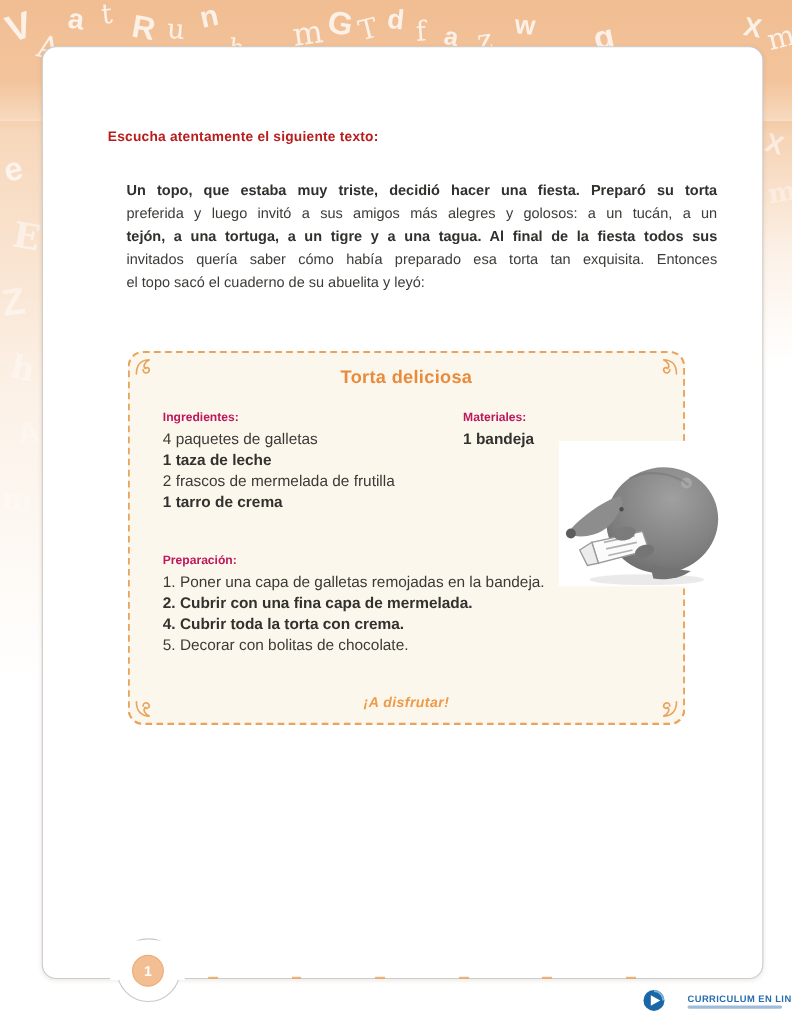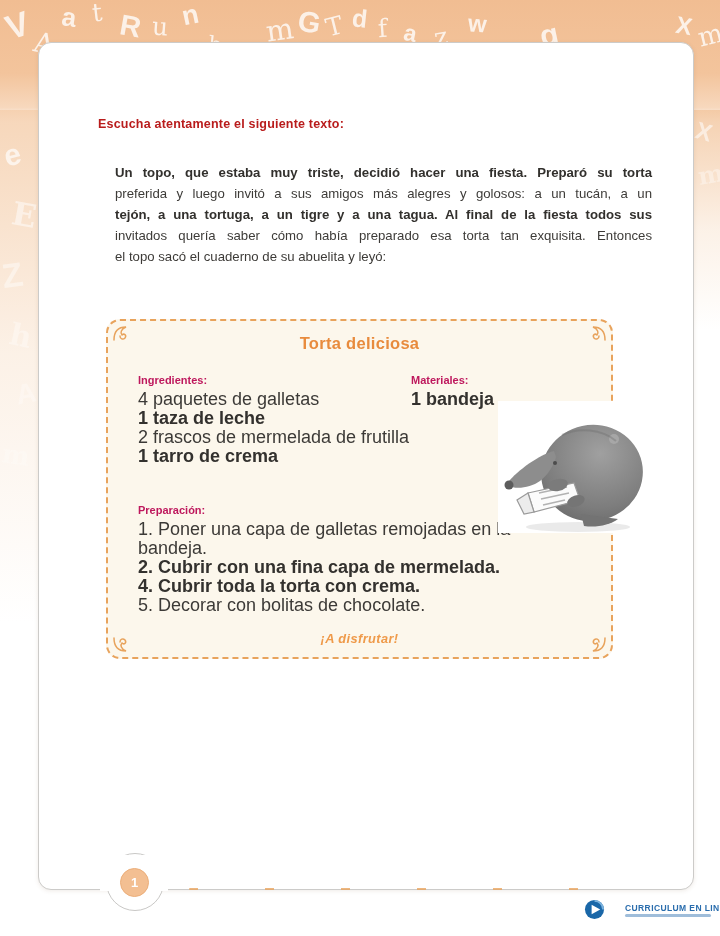--- a/index.html
+++ b/index.html
@@ -48,39 +48,39 @@
     position:absolute;left:59px;top:74px;width:540px;
     color:#b91c1c;font-size:12.5px;font-weight:700;letter-spacing:.2px;
   }
   .story{position:absolute;left:59px;top:119px;width:537px;color:#3d3b38;font-size:13.2px;margin-left:17px;}
   .story .pline{line-height:21px;text-align:justify;text-align-last:justify;}
   .story .pline:last-of-type{text-align:left;text-align-last:left;}
   .story .pline.b{font-weight:700;color:#32302d;}
 
   
   .card{
-    position:absolute;left:67px;top:276px;width:503px;height:336px;
+    position:absolute;left:77px;top:276px;width:503px;height:336px;
     background:#fcf7ec;border:2px dashed #e8a35c;border-radius:14px;
   }
   .corner{position:absolute;width:16px;height:16px;}
   .corner svg{display:block;}
   .corner.tl{left:4px;top:4px;}
   .corner.tr{right:4px;top:4px;transform:scaleX(-1);}
   .corner.bl{left:4px;bottom:4px;transform:scaleY(-1);}
   .corner.br{right:4px;bottom:4px;transform:scale(-1,-1);}
 
   .card-title{
     position:absolute;left:0;top:13px;width:100%;text-align:center;
     color:#e88b3d;font-size:16.5px;font-weight:700;letter-spacing:.3px;
   }
   .sec-head{color:#be185d;font-size:11px;font-weight:700;margin-bottom:4px;}
   .ingredients{position:absolute;left:30px;top:53px;width:280px;}
   .materials{position:absolute;left:303px;top:53px;width:160px;}
   .prep{position:absolute;left:30px;top:183px;width:420px;}
-  .item,.step{font-size:18px;line-height:19px;color:#3c3a37;}
+  .item,.step{font-size:14px;line-height:19px;color:#3c3a37;}
   .item.b,.step.b{font-weight:700;color:#33312e;}
   .closing{
     position:absolute;left:0;top:310px;width:100%;text-align:center;
     color:#ef9a4a;font-size:12.8px;font-weight:700;font-style:italic;letter-spacing:.4px;
   }
 
   
   .mole-box{
     position:absolute;left:390px;top:80px;width:158px;height:132px;
     background:#ffffff;z-index:3;

